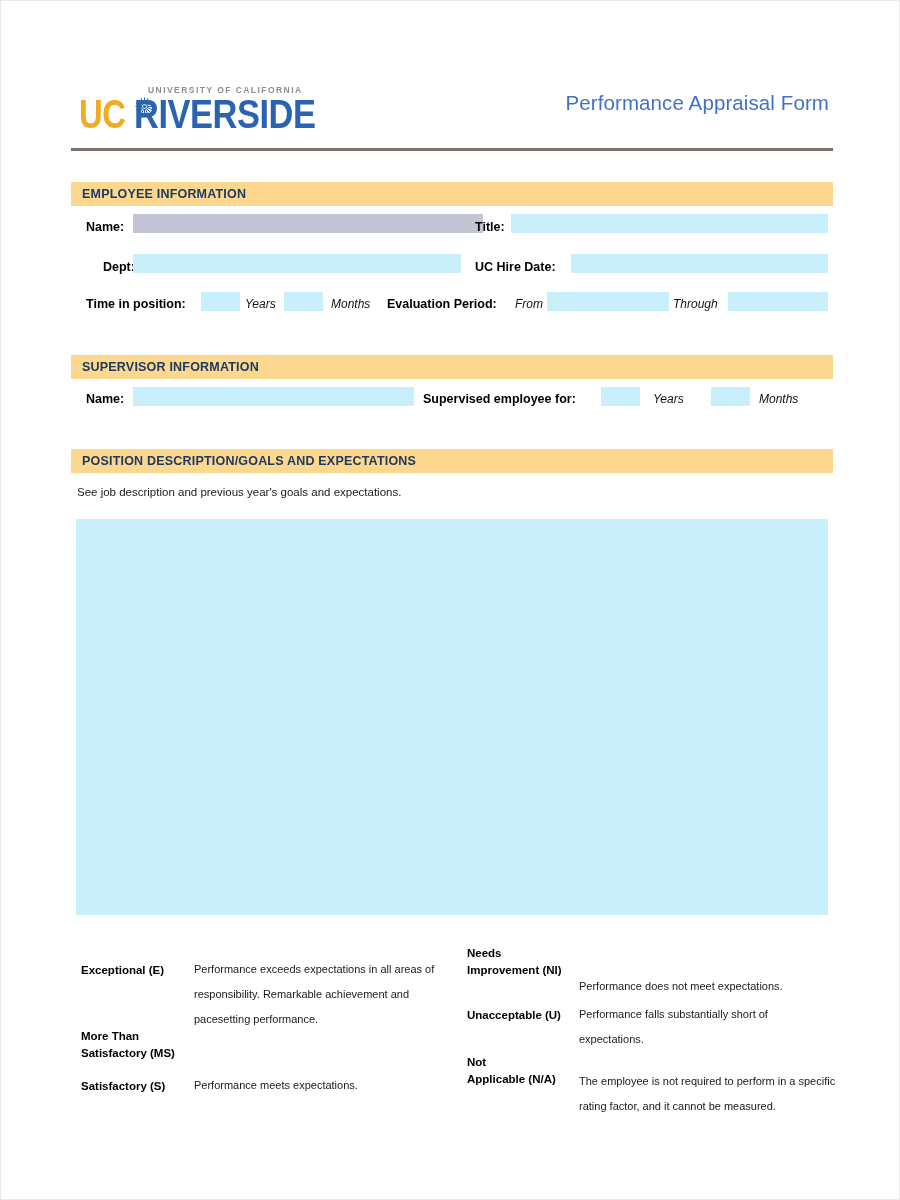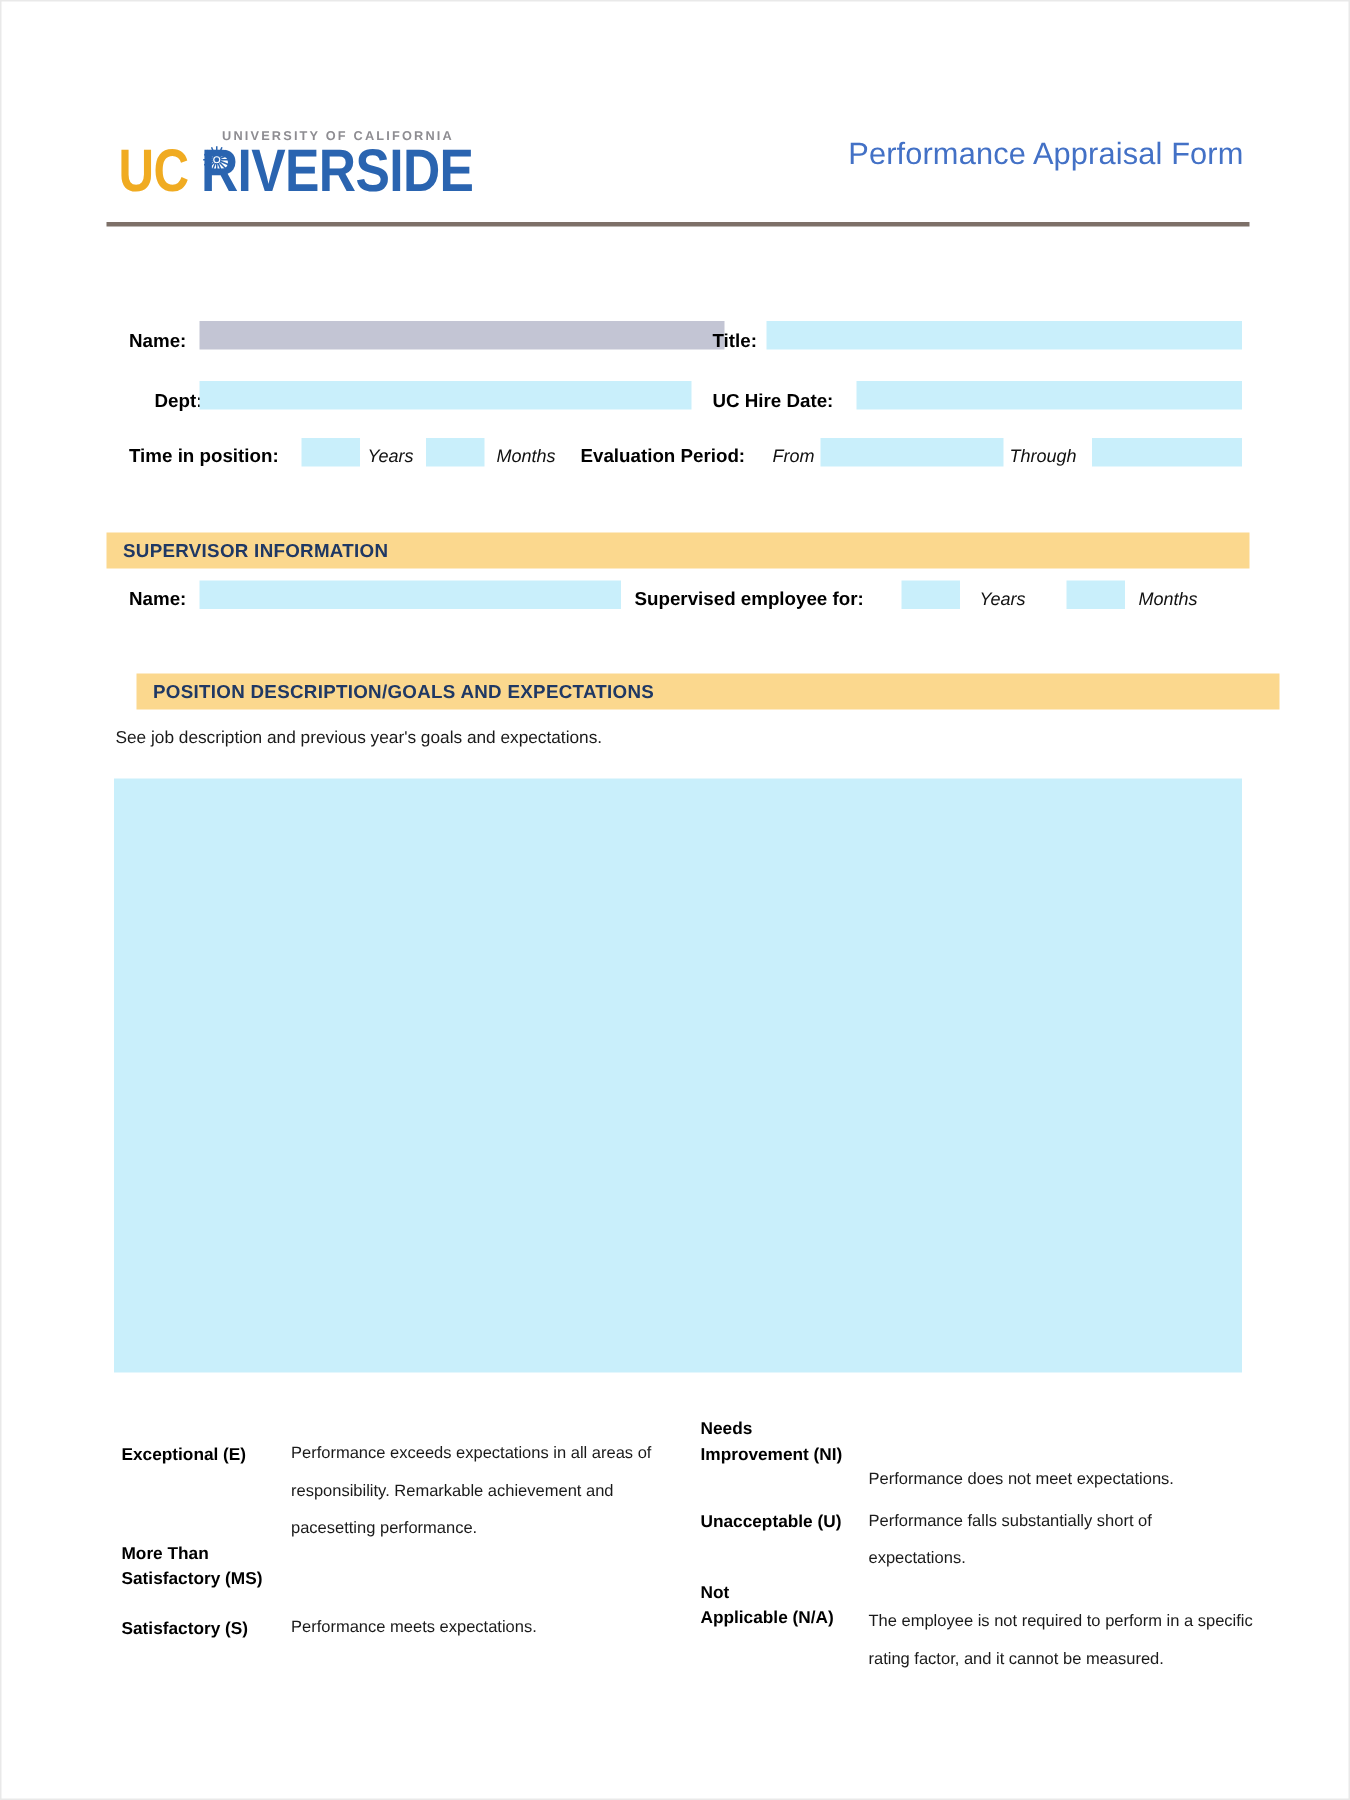--- a/index.html
+++ b/index.html
@@ -217,20 +217,23 @@
           <circle cx="20" cy="20" r="5" fill="#ffffff"></circle>
           <circle cx="20" cy="20" r="3.4" fill="#2a64b0"></circle>
         </g>
       </svg>
     </div>
 
     <div class="doc-title">Performance Appraisal Form</div>
   </div>
   <div class="header-rule"></div>
 
+  <div class="sec-bar" style="top:181px;">
+    <span>EMPLOYEE INFORMATION</span>
+  </div>
 
   <div class="lbl" style="left:85px; top:219px;">Name:</div>
   <div class="fld fld-gray" style="left:132px; top:213px; width:350px;"></div>
 
   <div class="lbl" style="left:474px; top:219px;">Title:</div>
   <div class="fld" style="left:510px; top:213px; width:317px;"></div>
 
   <div class="lbl" style="left:85px; top:259px;margin-left:17px;">Dept:</div>
   <div class="fld" style="left:132px; top:253px; width:328px;"></div>
 
@@ -255,21 +258,21 @@
 
   <div class="lbl" style="left:85px; top:391px;">Name:</div>
   <div class="fld" style="left:132px; top:386px; width:281px;"></div>
 
   <div class="lbl" style="left:422px; top:391px;">Supervised employee for:</div>
   <div class="fld" style="left:600px; top:386px; width:39px;"></div>
   <div class="lbl-it" style="left:652px; top:391px;">Years</div>
   <div class="fld" style="left:710px; top:386px; width:39px;"></div>
   <div class="lbl-it" style="left:758px; top:391px;">Months</div>
 
-  <div class="sec-bar" style="top:448px;margin-left:20px;">
+  <div class="sec-bar" style="top:448px;">
     <span>POSITION DESCRIPTION/GOALS AND EXPECTATIONS</span>
   </div>
 
   <div class="note" style="left:76px; top:485px;">See job description and previous year's goals and expectations.</div>
 
   <div class="bigbox"></div>
 
 
   <div class="rs-label" style="left:80px; top:961px;">Exceptional (E)</div>
   <div class="rs-desc" style="left:193px; top:956px; width:260px;">Performance exceeds expectations in all areas of responsibility. Remarkable achievement and pacesetting performance.</div>

